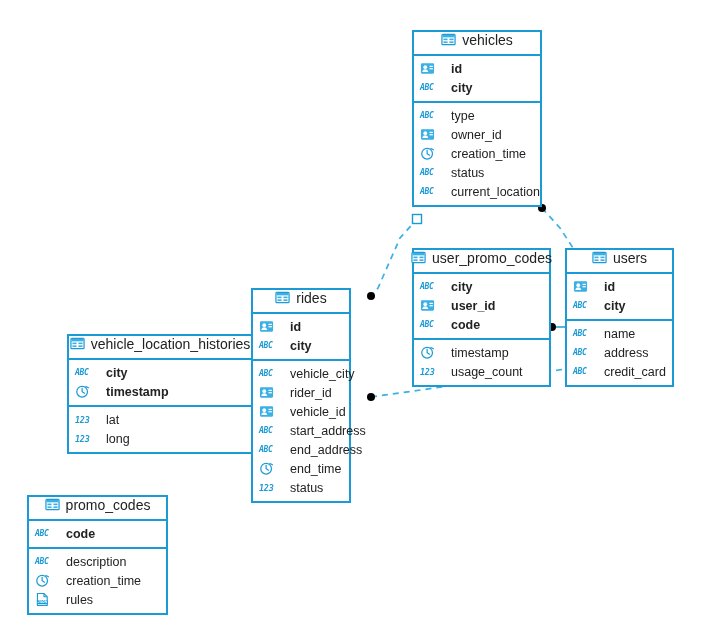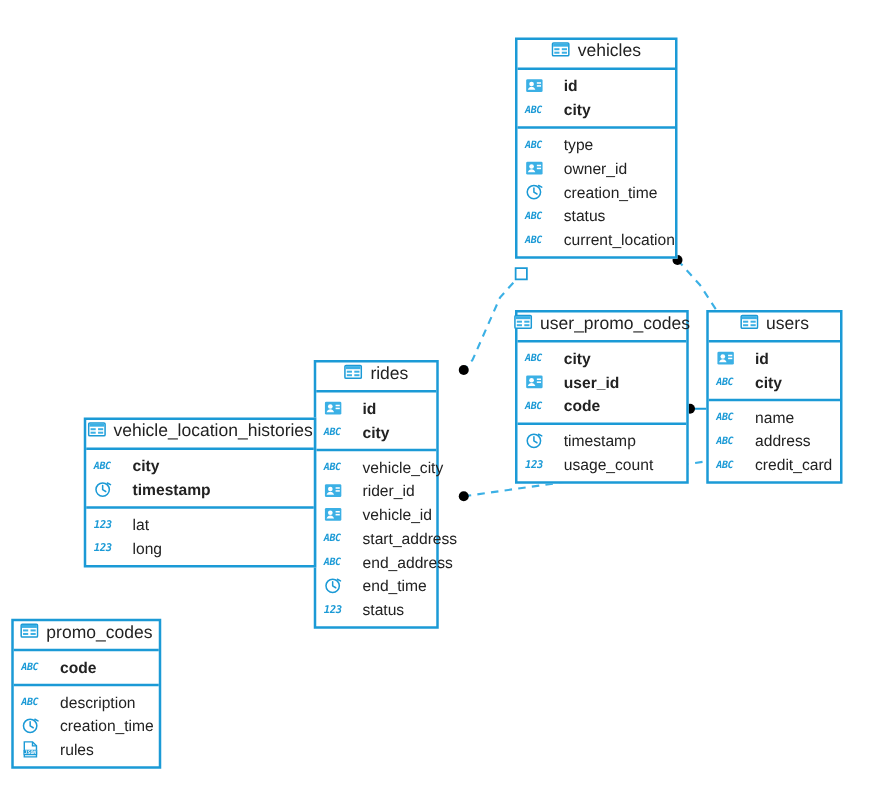--- a/index.html
+++ b/index.html
@@ -370,21 +370,21 @@
         <div class="row">
           <span class="ic ic-num">123</span>
           <span>lat</span>
         </div>
         <div class="row">
           <span class="ic ic-num">123</span>
           <span>long</span>
         </div>
       </div>
     </div>
-    <div class="entity" style="left: 9px; top: 495px; width: 120px;">
+    <div class="entity" style="left: 27px; top: 495px; width: 141px;">
       <div class="ent-title">
         <span class="ic">
           <svg width="15" height="15" viewBox="0 0 16 16">
             <rect x="1" y="2.5" width="14" height="11" rx="1" fill="#ffffff" stroke="#1b9ad6" stroke-width="1.3"></rect>
             <rect x="1.6" y="3.1" width="12.8" height="2.6" fill="#3bb0e5"></rect>
             <rect x="2.6" y="7" width="4.4" height="1.7" fill="#3bb0e5"></rect>
             <rect x="9" y="7" width="4.4" height="1.7" fill="#3bb0e5"></rect>
             <rect x="2.6" y="10" width="4.4" height="1.7" fill="#3bb0e5"></rect>
             <rect x="9" y="10" width="4.4" height="1.7" fill="#3bb0e5"></rect>
           </svg>

